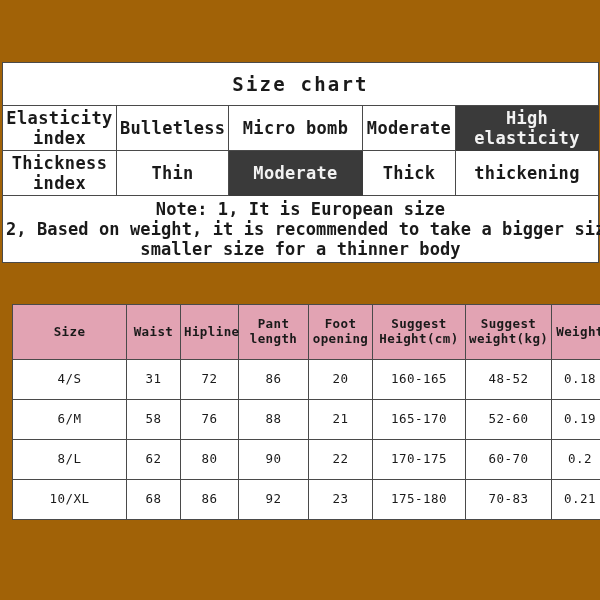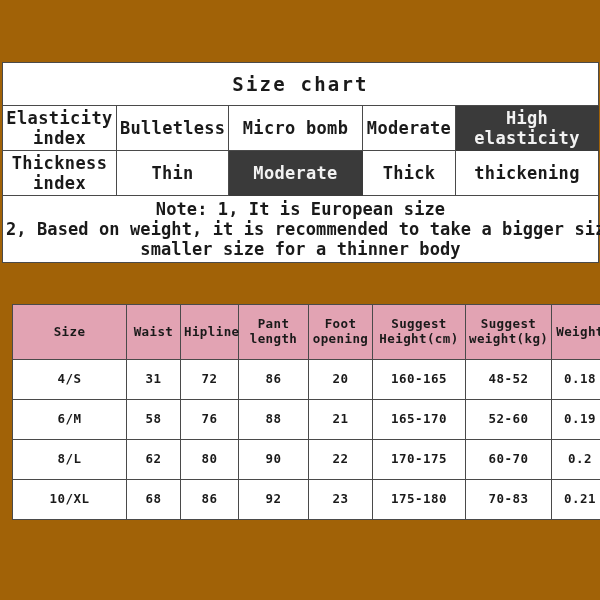--- a/index.html
+++ b/index.html
@@ -94,21 +94,21 @@
     font-weight: bold;
     height: 35px;
   }
   #size-table thead td,
   #size-table td.hdr {
     background: #e2a3b3;
     letter-spacing: 0.4px;
     height: 50px;
   }
   #size-table tbody td {
-    font-weight: bold;
+    font-weight: normal;
     letter-spacing: 0.5px;
   }
   .hdr-2line { line-height: 1.25; margin-top: 7px; }
   .hdr-2line span { display: block; }
 </style>
 </head>
 <body>
 
 <div id="sheet">
 

